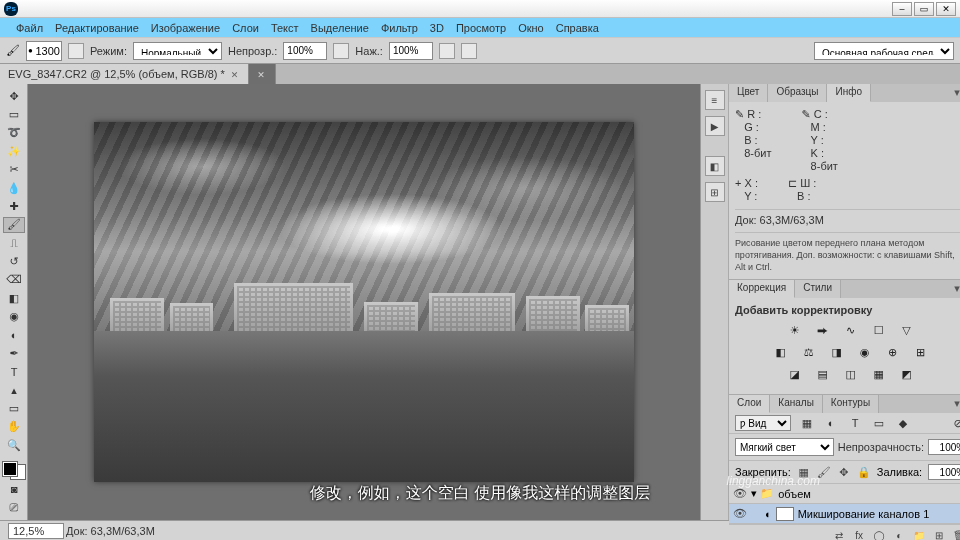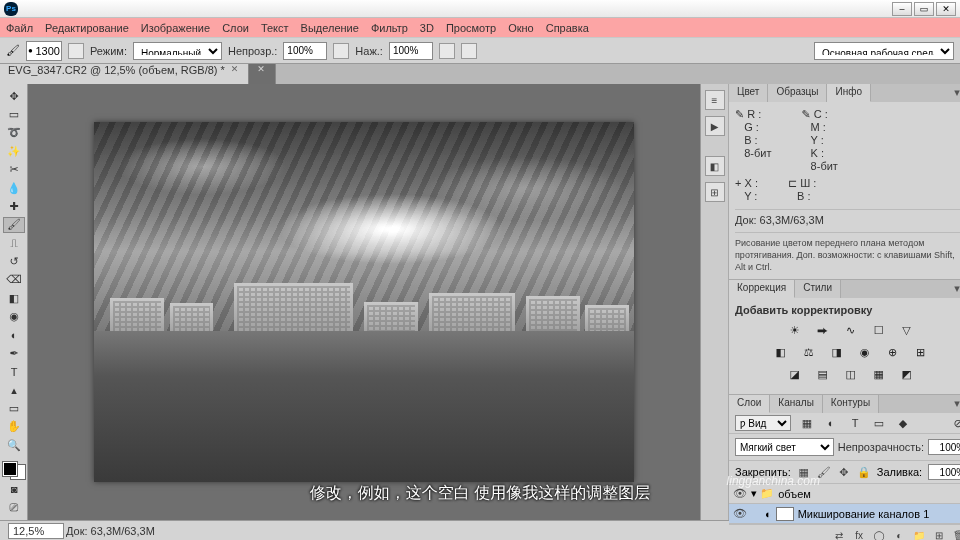--- a/index.html
+++ b/index.html
@@ -1,32 +1,32 @@
 <!DOCTYPE html>
 <html><head>
 <meta charset="utf-8">
 <style>
 * { margin: 0; padding: 0; box-sizing: border-box; font-family: Tahoma, Arial, sans-serif; font-size: 11px; }
 body { background: #e8e8e8; width: 960px; height: 540px; overflow: hidden; position: relative; }
 .titlebar { height: 18px; background: linear-gradient(#fefefe,#e8e8e8); border-bottom: 1px solid #c0c0c0; display: flex; align-items: center; padding: 0 4px; }
 .ps-logo { width: 14px; height: 14px; background: #001e36; color: #31a8ff; font-weight: bold; font-size: 8px; display: flex; align-items: center; justify-content: center; border-radius: 6px; margin-right: 4px; }
 .win-controls { margin-left: auto; display: flex; gap: 2px; }
 .win-btn { width: 20px; height: 14px; border: 1px solid #999; background: linear-gradient(#fff,#ddd); display: flex; align-items: center; justify-content: center; font-size: 9px; }
-.menubar { height: 20px; background: #fca5a5; display: flex; align-items: center; padding: 0 6px; gap: 12px; border-bottom: 1px solid #c8c8c8; }
+.menubar { height: 20px; background: #7dd3fc; display: flex; align-items: center; padding: 0 16px; gap: 12px; border-bottom: 1px solid #c8c8c8; }
 .menu-item { color: #333; cursor: default; }
 .optbar { height: 26px; background: #d4d4d4; border-bottom: 1px solid #999; display: flex; align-items: center; padding: 0 6px; gap: 6px; }
 .optbar .brush-preview { width: 36px; height: 20px; border: 1px solid #888; background: #fff; display: flex; align-items: center; justify-content: center; font-size: 9px; }
 .optbar label { color: #333; }
 .optbar select, .optbar input { border: 1px solid #888; background: #fff; height: 18px; font-size: 10px; padding: 4px 3px; }
 .optbar .pct { width: 44px; }
 .optbar .icon-pad { width: 16px; height: 16px; border: 1px solid #999; background: #e8e8e8; }
 .workspace-sel { margin-left: auto; }
 .workspace-sel select { width: 140px; }
 .tabbar { height: 20px; background: #b8b8b8; display: flex; align-items: flex-end; }
-.doc-tab { height: 20px; padding: 0 10px 18px 8px; background: #d4d4d4; border-right: 1px solid #888; display: flex; align-items: flex-start; gap: 6px; color: #333; font-size: 10px; }
+.doc-tab { height: 20px; padding: 0 10px 4px 8px; background: #d4d4d4; border-right: 1px solid #888; display: flex; align-items: flex-end; gap: 6px; color: #333; font-size: 10px; }
 .doc-tab.active { background: #6e6e6e; color: #fff; }
 .doc-tab .x { font-size: 9px; opacity: .7; }
 .main { display: flex; height: 436px; }
 .toolbox { width: 28px; background: #d4d4d4; border-right: 1px solid #999; display: flex; flex-direction: column; gap: 2px; padding: 4px 3px; }
 .tool { width: 22px; height: 20px; border: 1px solid transparent; display: flex; align-items: center; justify-content: center; color: #333; }
 .tool.sel { background: #bcbcbc; border: 1px solid #888; }
 .swatch { margin-top: 6px; position: relative; width: 22px; height: 22px; }
 .swatch .fg { position: absolute; width: 14px; height: 14px; background: #000; border: 1px solid #fff; outline: 1px solid #666; left: 0; top: 0; }
 .swatch .bg { position: absolute; width: 14px; height: 14px; background: #fff; border: 1px solid #fff; outline: 1px solid #666; right: 0; bottom: 0; }
 .canvas-area { flex: 1; background: #6f6f6f; display: flex; flex-direction: column; }

